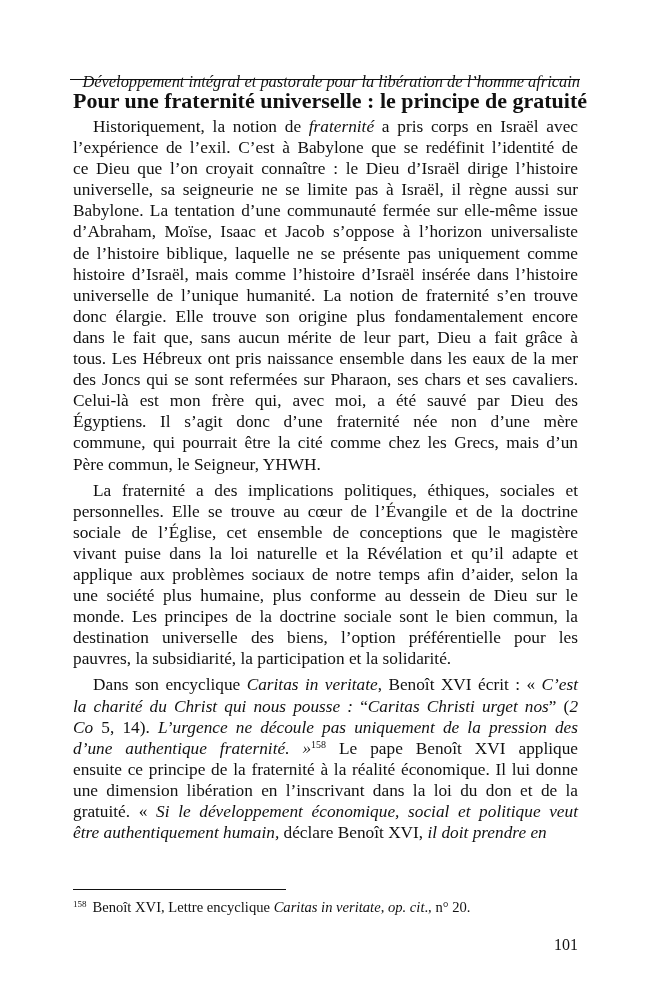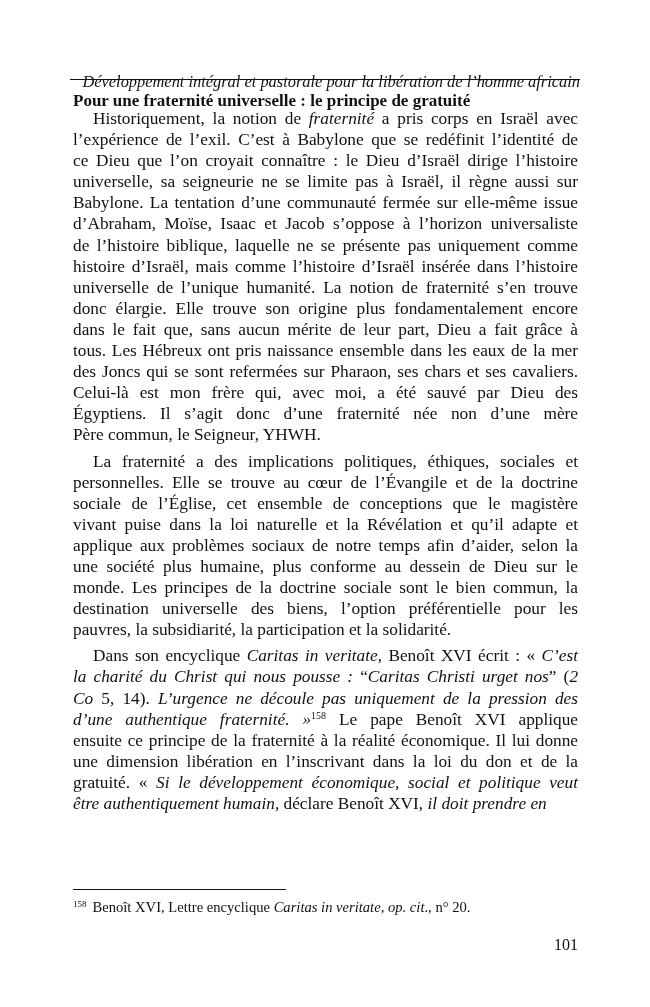--- a/index.html
+++ b/index.html
@@ -4,22 +4,22 @@
 <style>
   html, body { margin: 0; padding: 0; background: #ffffff; }
   body { width: 650px; height: 1007px; position: relative; overflow: hidden;
          font-family: "Liberation Serif", "DejaVu Serif", serif; color: #111; }
   .running-header { position: absolute; left: 70px; top: 72px; width: 510px;
          font-style: italic; font-size: 16.4px; text-align: right; line-height: 20px;
          white-space: nowrap; }
   .header-rule { position: absolute; left: 70px; top: 79px; width: 510px; height: 0;
          border-top: 1.3px solid #111; }
   .section-title { position: absolute; left: 73px; top: 90px; width: 505px;
-         font-weight: bold; font-size: 17px; line-height: 22px; white-space: nowrap; }
-  .body { position: absolute; left: 73px; top: 108px; width: 505px;
+         font-weight: bold; font-size: 22px; line-height: 22px; white-space: nowrap; }
+  .body { position: absolute; left: 73px; top: 116px; width: 505px;
           font-size: 17.3px; line-height: 21.1px; text-align: justify; hyphens: none; }
   .body p { margin: 0; text-indent: 20px; }
   .body p + p { margin-top: 5px; }
   .body .l { display: block; text-align: justify; text-align-last: justify; white-space: nowrap; }
   .body .last { display: block; text-align: left; text-align-last: left; white-space: nowrap; }
   .body .ind { padding-left: 20px; }
   i { font-style: italic; }
   sup { font-size: 10px; vertical-align: top; position: relative; top: -4px; }
   .fn-rule { position: absolute; left: 73px; top: 889px; width: 213px; border-top: 1.2px solid #111; }
   .footnote { position: absolute; left: 73px; top: 898px; font-size: 14.6px; line-height: 18px; white-space: nowrap; }
@@ -44,20 +44,21 @@
       <span class="l">d’Abraham, Moïse, Isaac et Jacob s’oppose à l’horizon universaliste</span>
       <span class="l">de l’histoire biblique, laquelle ne se présente pas uniquement comme</span>
       <span class="l">histoire d’Israël, mais comme l’histoire d’Israël insérée dans l’histoire</span>
       <span class="l">universelle de l’unique humanité. La notion de fraternité s’en trouve</span>
       <span class="l">donc élargie. Elle trouve son origine plus fondamentalement encore</span>
       <span class="l">dans le fait que, sans aucun mérite de leur part, Dieu a fait grâce à</span>
       <span class="l">tous. Les Hébreux ont pris naissance ensemble dans les eaux de la mer</span>
       <span class="l">des Joncs qui se sont refermées sur Pharaon, ses chars et ses cavaliers.</span>
       <span class="l">Celui-là est mon frère qui, avec moi, a été sauvé par Dieu des</span>
       <span class="l">Égyptiens. Il s’agit donc d’une fraternité née non d’une mère</span>
+      <span class="l">commune, qui pourrait être la cité comme chez les Grecs, mais d’un</span>
       <span class="last">Père commun, le Seigneur, YHWH.</span>
     </p>
     <p style="text-indent: 0px;">
       <span class="l ind">La fraternité a des implications politiques, éthiques, sociales et</span>
       <span class="l">personnelles. Elle se trouve au cœur de l’Évangile et de la doctrine</span>
       <span class="l">sociale de l’Église, cet ensemble de conceptions que le magistère</span>
       <span class="l">vivant puise dans la loi naturelle et la Révélation et qu’il adapte et</span>
       <span class="l">applique aux problèmes sociaux de notre temps afin d’aider, selon la</span>
       <span class="l">une société plus humaine, plus conforme au dessein de Dieu sur le</span>
       <span class="l">monde. Les principes de la doctrine sociale sont le bien commun, la</span>

